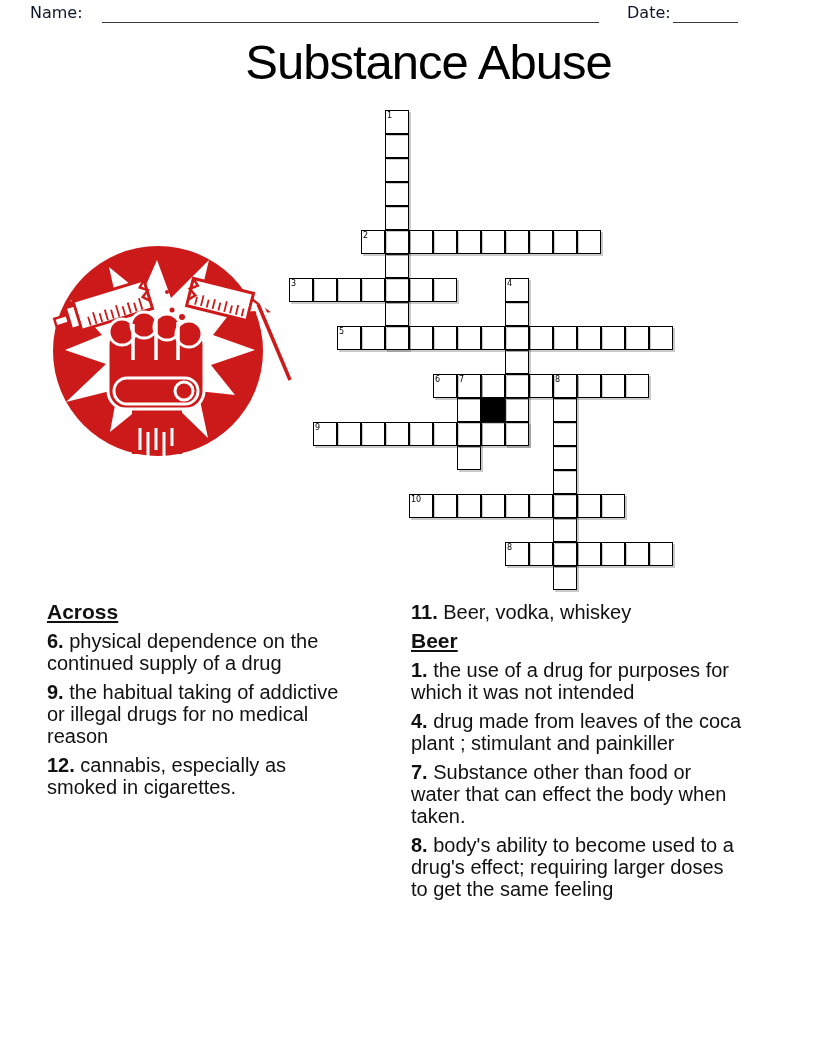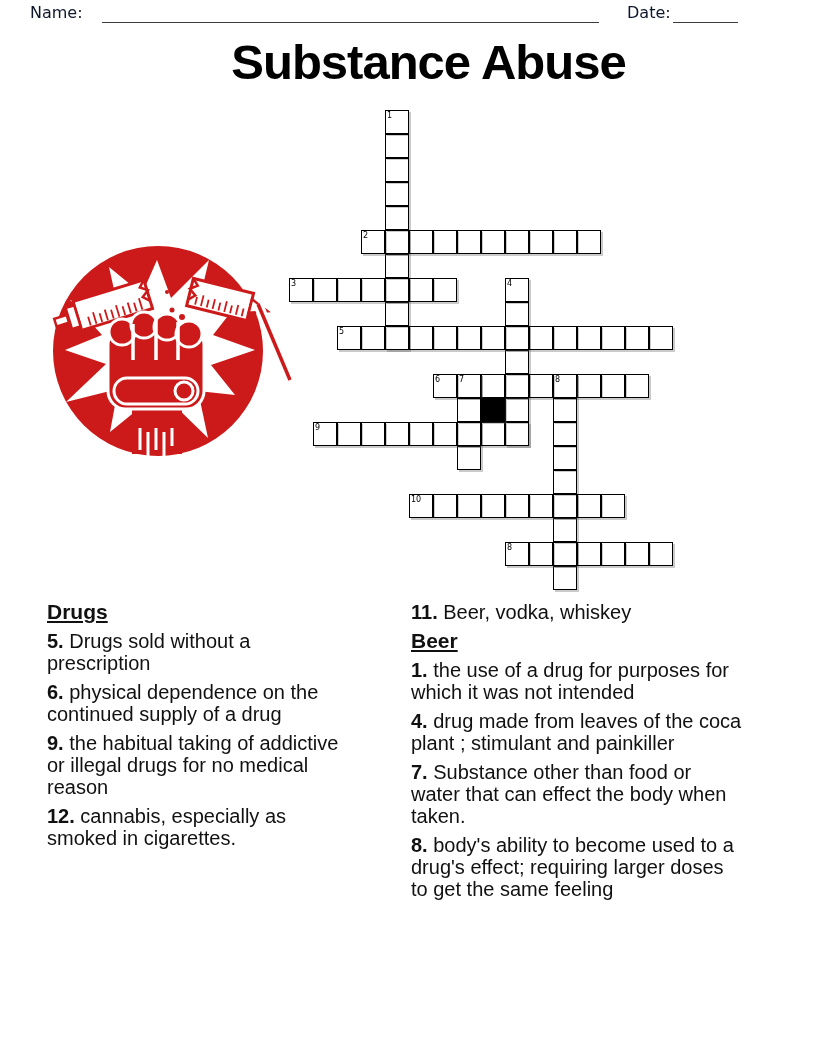--- a/index.html
+++ b/index.html
@@ -13,21 +13,21 @@
   
   .hdr-label { position:absolute; top:3px; font-family:"DejaVu Sans",sans-serif; font-size:16px; color:#0f172a; }
   .name-label { left:30px; }
   .date-label { left:627px; }
   .blank-line { position:absolute; top:6px; height:17px; border-bottom:1.6px solid #3c3c3c; }
   .name-line { left:102px; width:497px; }
   .date-line { left:673px; width:65px; }
   
   .title {
     position:absolute; top:34px; left:0; width:100%; text-align:center;
-    font-size:49px; font-weight:bold; letter-spacing:-1px; color:#000;padding-left:41px;
+    font-size:49px; font-weight:normal; letter-spacing:-1px; color:#000;padding-left:41px;
   }
   
   .art { position:absolute; left:52px; top:232px; width:245px; height:235px; }
   .red-fill { fill:var(--red); }
   .red-stroke { stroke:var(--red); }
   
   .grid { position:absolute; left:289px; top:110px; width:386px; height:482px; }
   .gcell {
     position:absolute; width:24px; height:24px;
     border:1.6px solid var(--grid-line); background:transparent;
@@ -227,22 +227,21 @@
       <div class="gcell" style="left: 240px; top: 432px;"></div>
       <div class="gcell" style="left: 264px; top: 432px;"></div>
       <div class="gcell" style="left: 288px; top: 432px;"></div>
       <div class="gcell" style="left: 312px; top: 432px;"></div>
       <div class="gcell" style="left: 336px; top: 432px;"></div>
       <div class="gcell" style="left: 360px; top: 432px;"></div>
       <div class="gcell black" style="left: 192px; top: 288px;"></div>
     </div>
 
   <div class="clue-col clues-left">
-      <div class="clue-heading">Drugs</div>
-      <div class="clue"><span class="cnum">5. </span>Drugs sold without a prescription</div>
+      <div class="clue-heading">Across</div>
       <div class="clue"><span class="cnum">6. </span>physical dependence on the continued supply of a drug</div>
       <div class="clue"><span class="cnum">9. </span>the habitual taking of addictive or illegal drugs for no medical reason</div>
       <div class="clue"><span class="cnum">12. </span>cannabis, especially as smoked in cigarettes.</div>
     </div>
   <div class="clue-col clues-right">
       <div class="clue"><span class="cnum">11. </span>Beer, vodka, whiskey</div>
       <div class="clue-heading">Beer</div>
       <div class="clue"><span class="cnum">1. </span>the use of a drug for purposes for which it was not intended</div>
       <div class="clue"><span class="cnum">4. </span>drug made from leaves of the coca plant ; stimulant and painkiller</div>
       <div class="clue"><span class="cnum">7. </span>Substance other than food or water that can effect the body when taken.</div>

